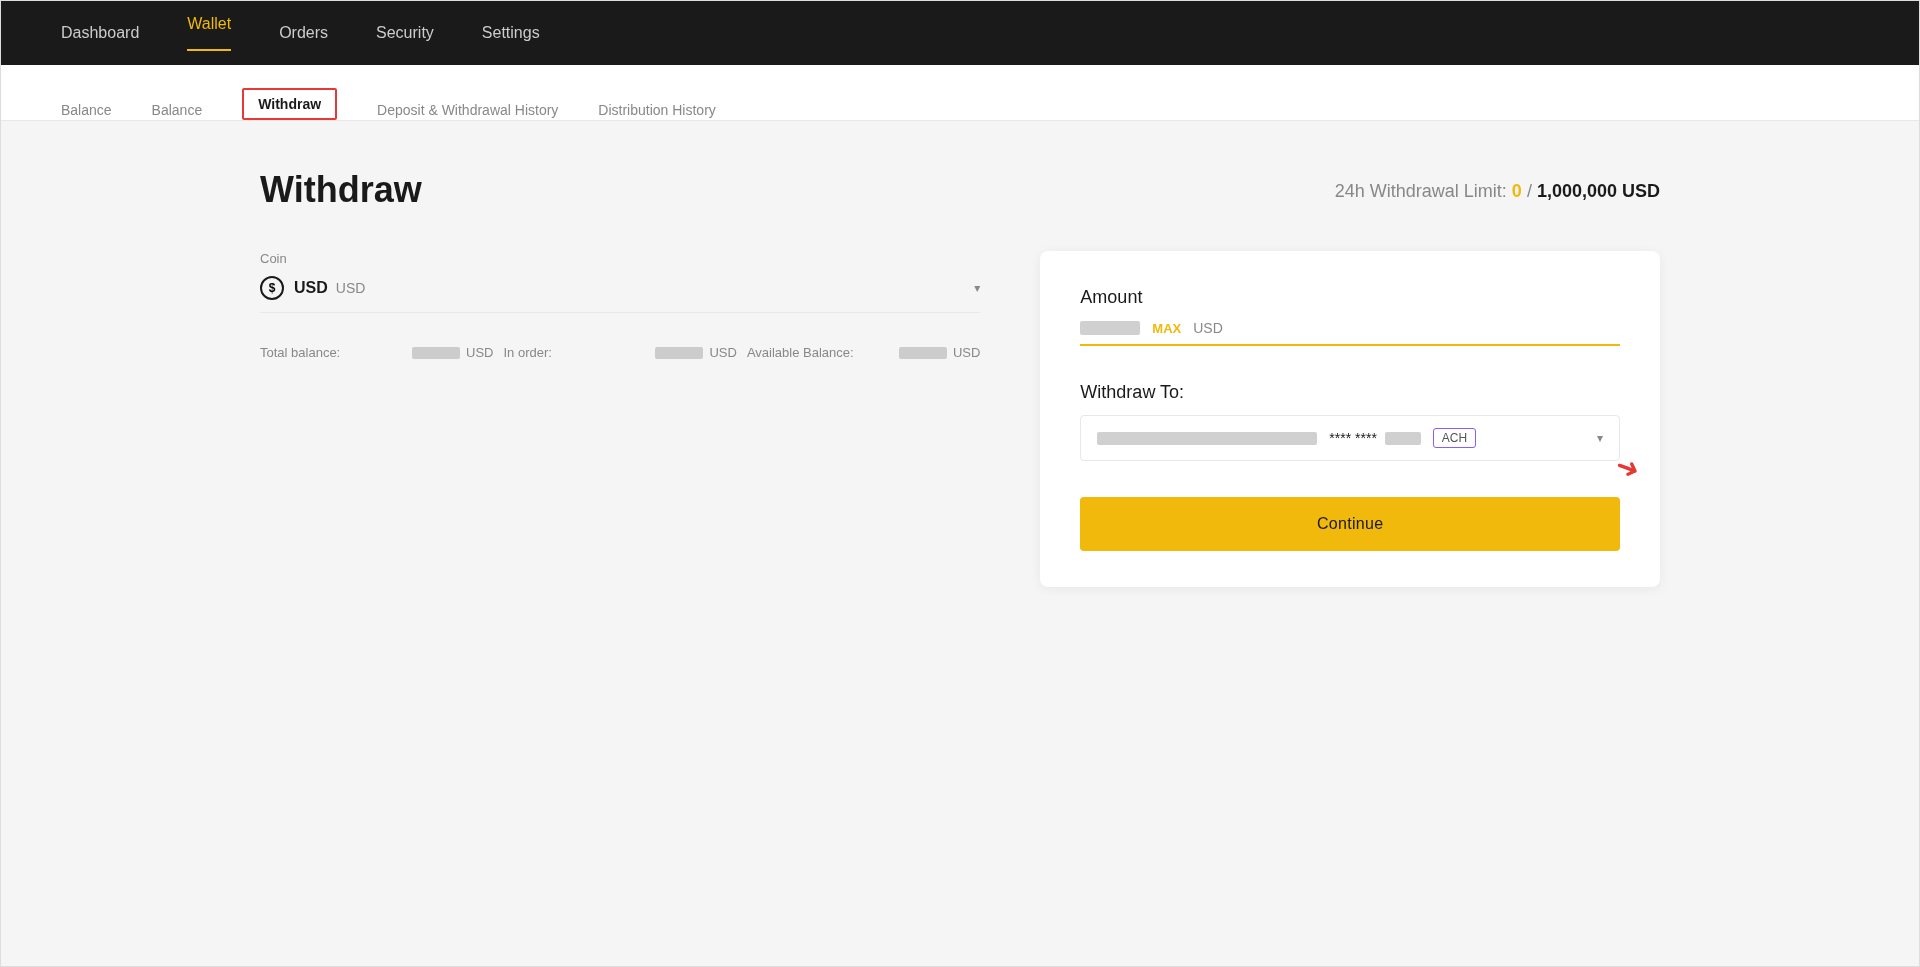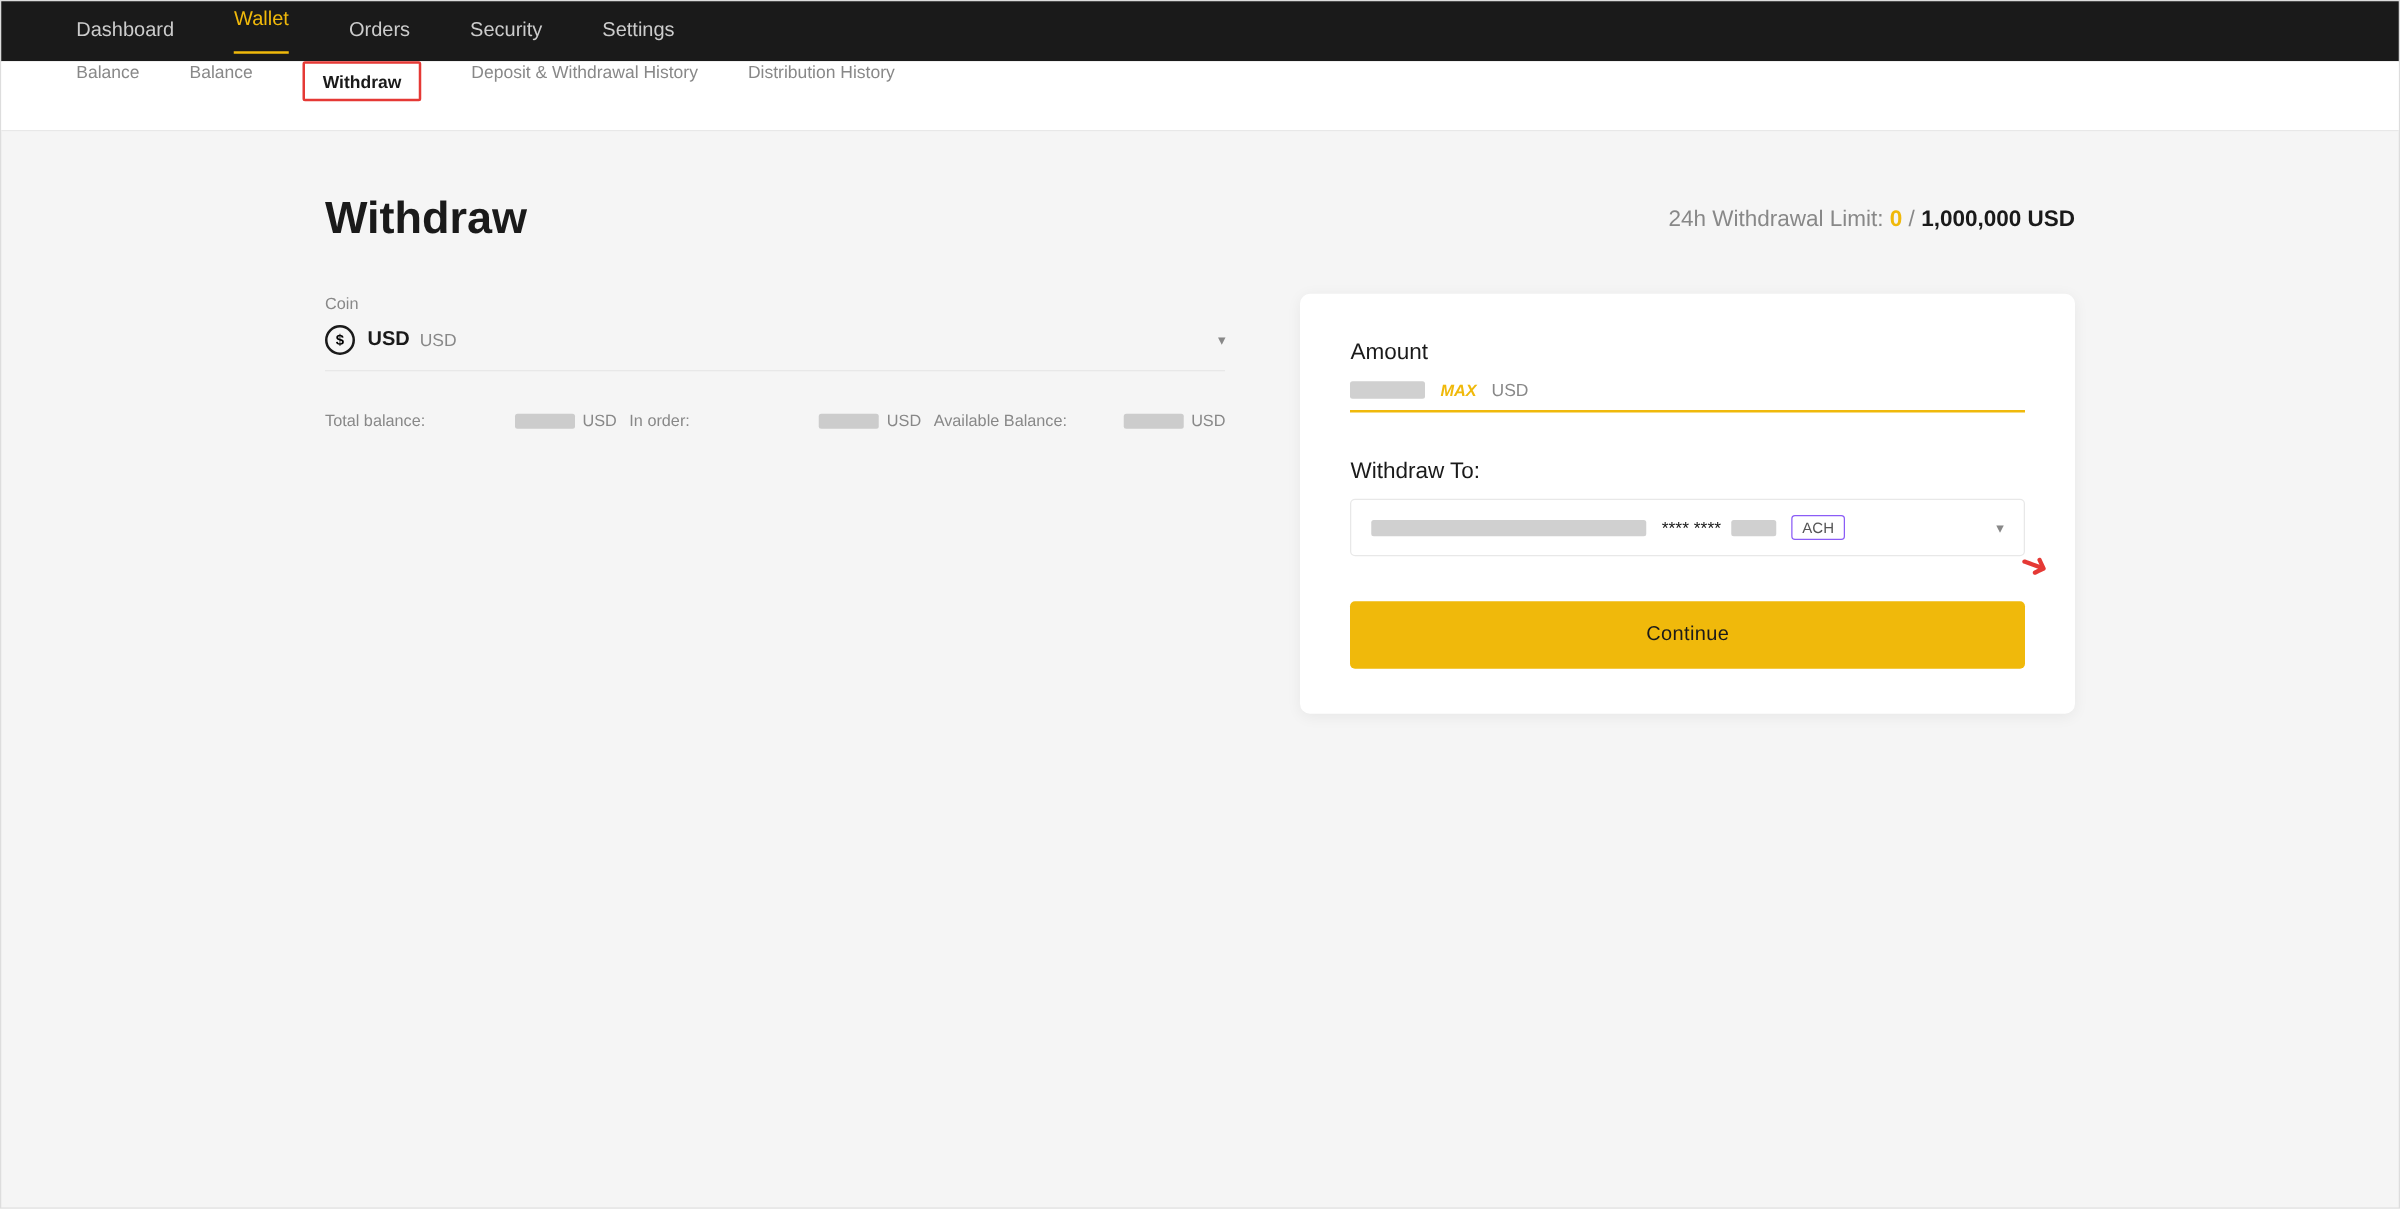--- a/index.html
+++ b/index.html
@@ -4,40 +4,40 @@
   <style>
     * { box-sizing: border-box; margin: 0; padding: 0; }
     body { font-family: -apple-system, BlinkMacSystemFont, 'Segoe UI', sans-serif; background: #f5f5f5; }
 
     
     .top-nav {
       background: #1a1a1a;
       display: flex;
       align-items: center;
       padding: 0 60px;
-      height: 48px;
+      height: 64px;
     }
     .top-nav a {
       color: #ccc;
       text-decoration: none;
       font-size: 16px;
       margin-right: 48px;
       cursor: pointer;
     }
     .top-nav a.active {
       color: #f0b90b;
       border-bottom: 2px solid #f0b90b;
       padding-bottom: 16px;
     }
 
     
     .sub-nav {
       background: #fff;
       display: flex;
-      align-items: flex-start;
+      align-items: flex-end;
       padding: 0 60px;
       height: 56px;
       border-bottom: 1px solid #e8e8e8;
     }
     .sub-nav a {
       color: #888;
       text-decoration: none;
       font-size: 14px;
       margin-right: 40px;
       cursor: pointer;
@@ -208,21 +208,20 @@
     }
 
     .max-btn {
       color: #f0b90b;
       font-size: 13px;
       font-weight: 700;
       cursor: pointer;
       border: none;
       background: none;
       padding: 0;
-      font-style: italic;
     }
 
     .input-currency {
       font-size: 14px;
       color: #888;
     }
 
     .blurred-amount {
       width: 60px;
       height: 14px;

